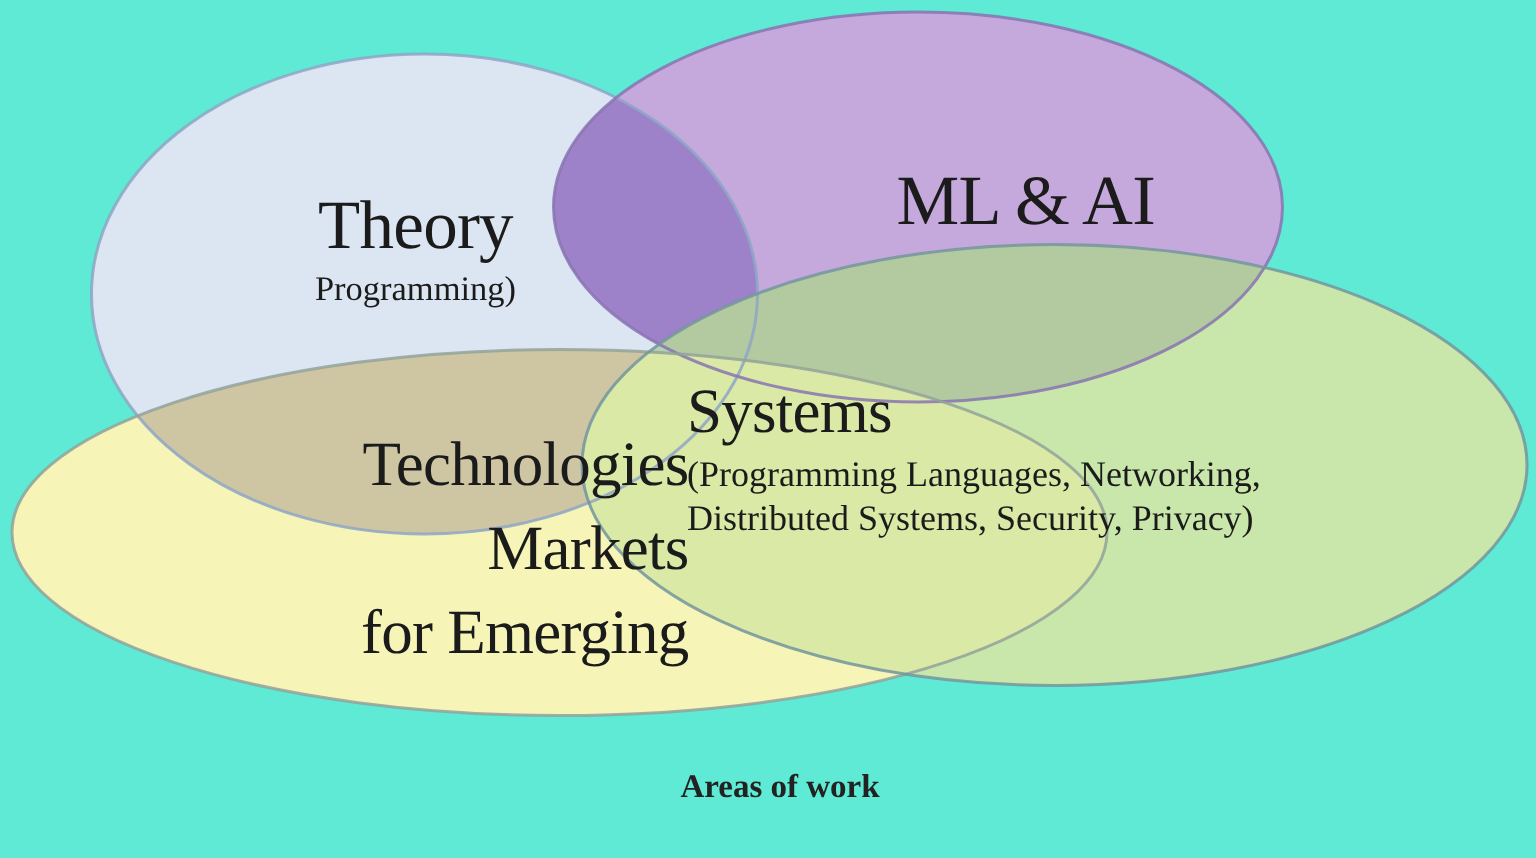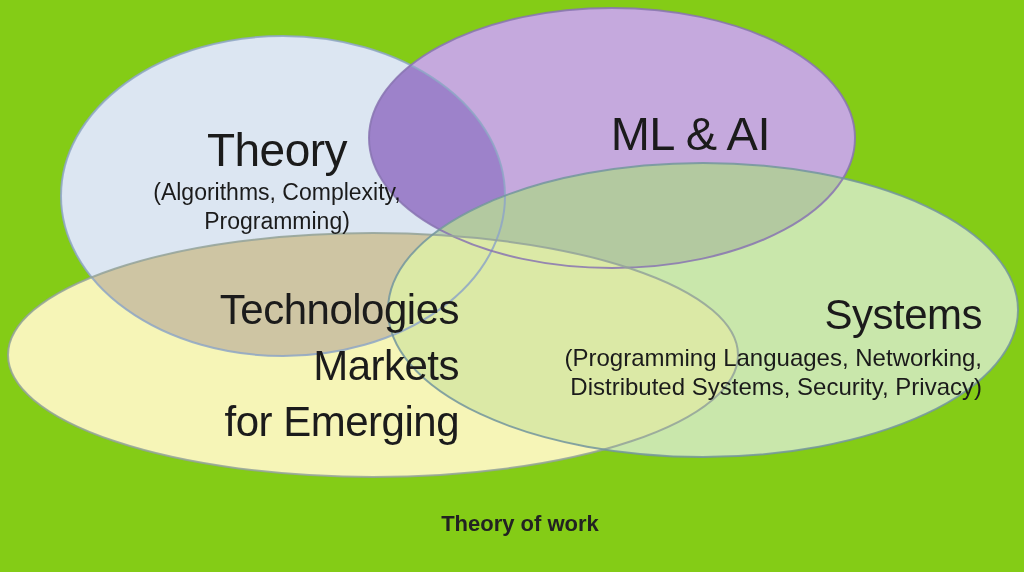--- a/index.html
+++ b/index.html
@@ -1,32 +1,32 @@
 <!DOCTYPE html>
 <html><head>
 <meta charset="utf-8">
 <style>
   html,body{margin:0;padding:0;background:#e9e9e9;}
   #stage{
     position:relative;
     width:1024px;height:572px;
     overflow:hidden;
-    background:#84cc16;
-    font-family:Liberation Sans, sans-serif;
+    background:#5eead4;
+    font-family:Liberation Serif, serif;
     color:#1b1b1b;
   }
   #venn-svg{position:absolute;left:0;top:0;}
   .label{position:absolute;color:#1b1b1b;}
   .label .title{letter-spacing:-0.5px;}
   #theory-block{left:77px;top:124px;width:400px;text-align:center;}
   #theory-block .title{font-size:46px;line-height:52px;}
   #theory-block .sub{font-size:23px;line-height:29px;margin-top:2px;}
   #mlai-block{left:470px;top:108px;width:300px;text-align:right;}
   #mlai-block .title{font-size:47px;line-height:52px;}
-  #systems-block{left:482px;top:252px;width:500px;text-align:right;margin-top:40px;}
+  #systems-block{left:458px;top:252px;width:500px;text-align:left;}
   #systems-block .title{font-size:42px;line-height:46px;}
   #systems-block .sub{font-size:24px;line-height:29px;margin-top:5px;}
   #tem-block{left:119px;top:282px;width:340px;text-align:right;}
   #tem-block .title-line{font-size:42px;line-height:56px;letter-spacing:-0.5px;}
   #caption-block{left:380px;top:510px;width:280px;text-align:center;}
   #caption-block .caption{font-size:22px;line-height:28px;font-weight:bold;color:#222;}
   .outline{fill:none;}
 </style>
 </head>
 <body>
@@ -70,21 +70,20 @@
 
     <ellipse class="outline" cx="283" cy="196" rx="222" ry="160" stroke-width="2" stroke-opacity="0.85" stroke="#8ea6c6"></ellipse>
     <ellipse class="outline" cx="612" cy="138" rx="243" ry="130" stroke-width="2" stroke-opacity="0.85" stroke="#8874b2"></ellipse>
     <ellipse class="outline" cx="373" cy="355" rx="365" ry="122" stroke-width="2" stroke-opacity="0.85" stroke="#93a29a"></ellipse>
     <ellipse class="outline" cx="703" cy="310" rx="315" ry="147" stroke-width="2" stroke-opacity="0.85" stroke="#73959e"></ellipse>
   </svg>
 
   <div class="label" id="theory-block">
     <div class="title">Theory</div>
     <div class="sub">
-      <div>(Algorithms, Complexity,</div>
       <div>Programming)</div>
     </div>
   </div>
 
   <div class="label" id="mlai-block">
     <div class="title">ML &amp; AI</div>
   </div>
 
   <div class="label" id="systems-block">
     <div class="title">Systems</div>
@@ -94,16 +93,16 @@
     </div>
   </div>
 
   <div class="label" id="tem-block">
     <div class="title-line">Technologies</div>
     <div class="title-line">Markets</div>
     <div class="title-line">for Emerging</div>
   </div>
 
   <div class="label" id="caption-block">
-    <div class="caption">Theory of work</div>
+    <div class="caption">Areas of work</div>
   </div>
 
 </div>
 
 </body></html>

